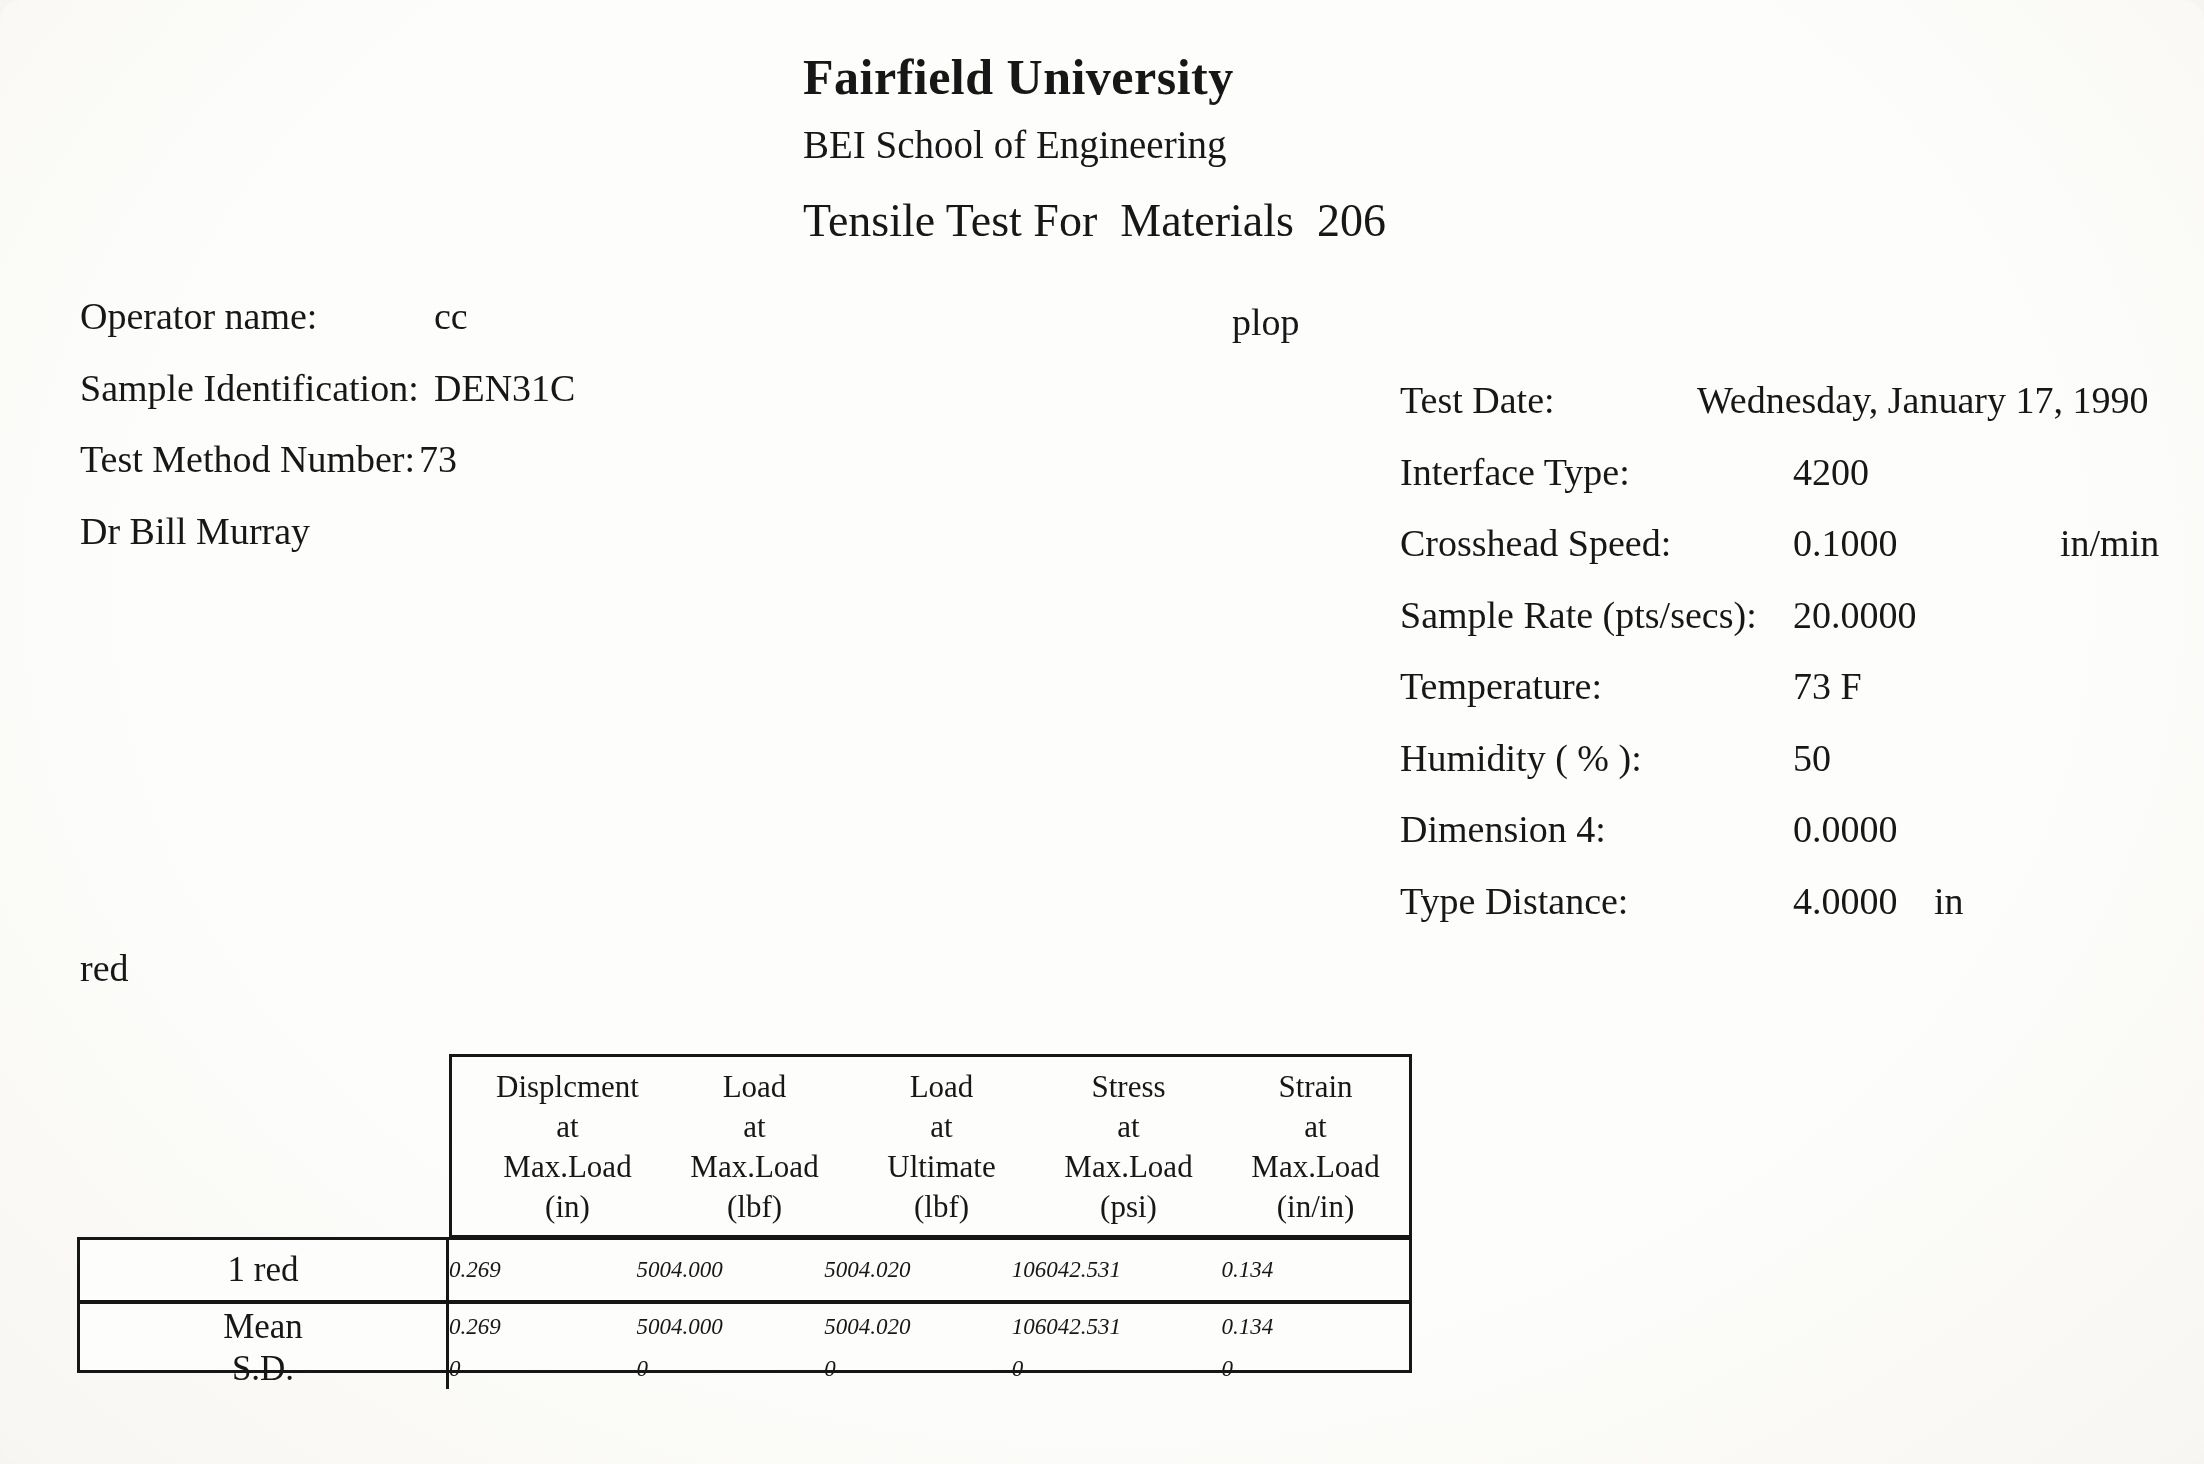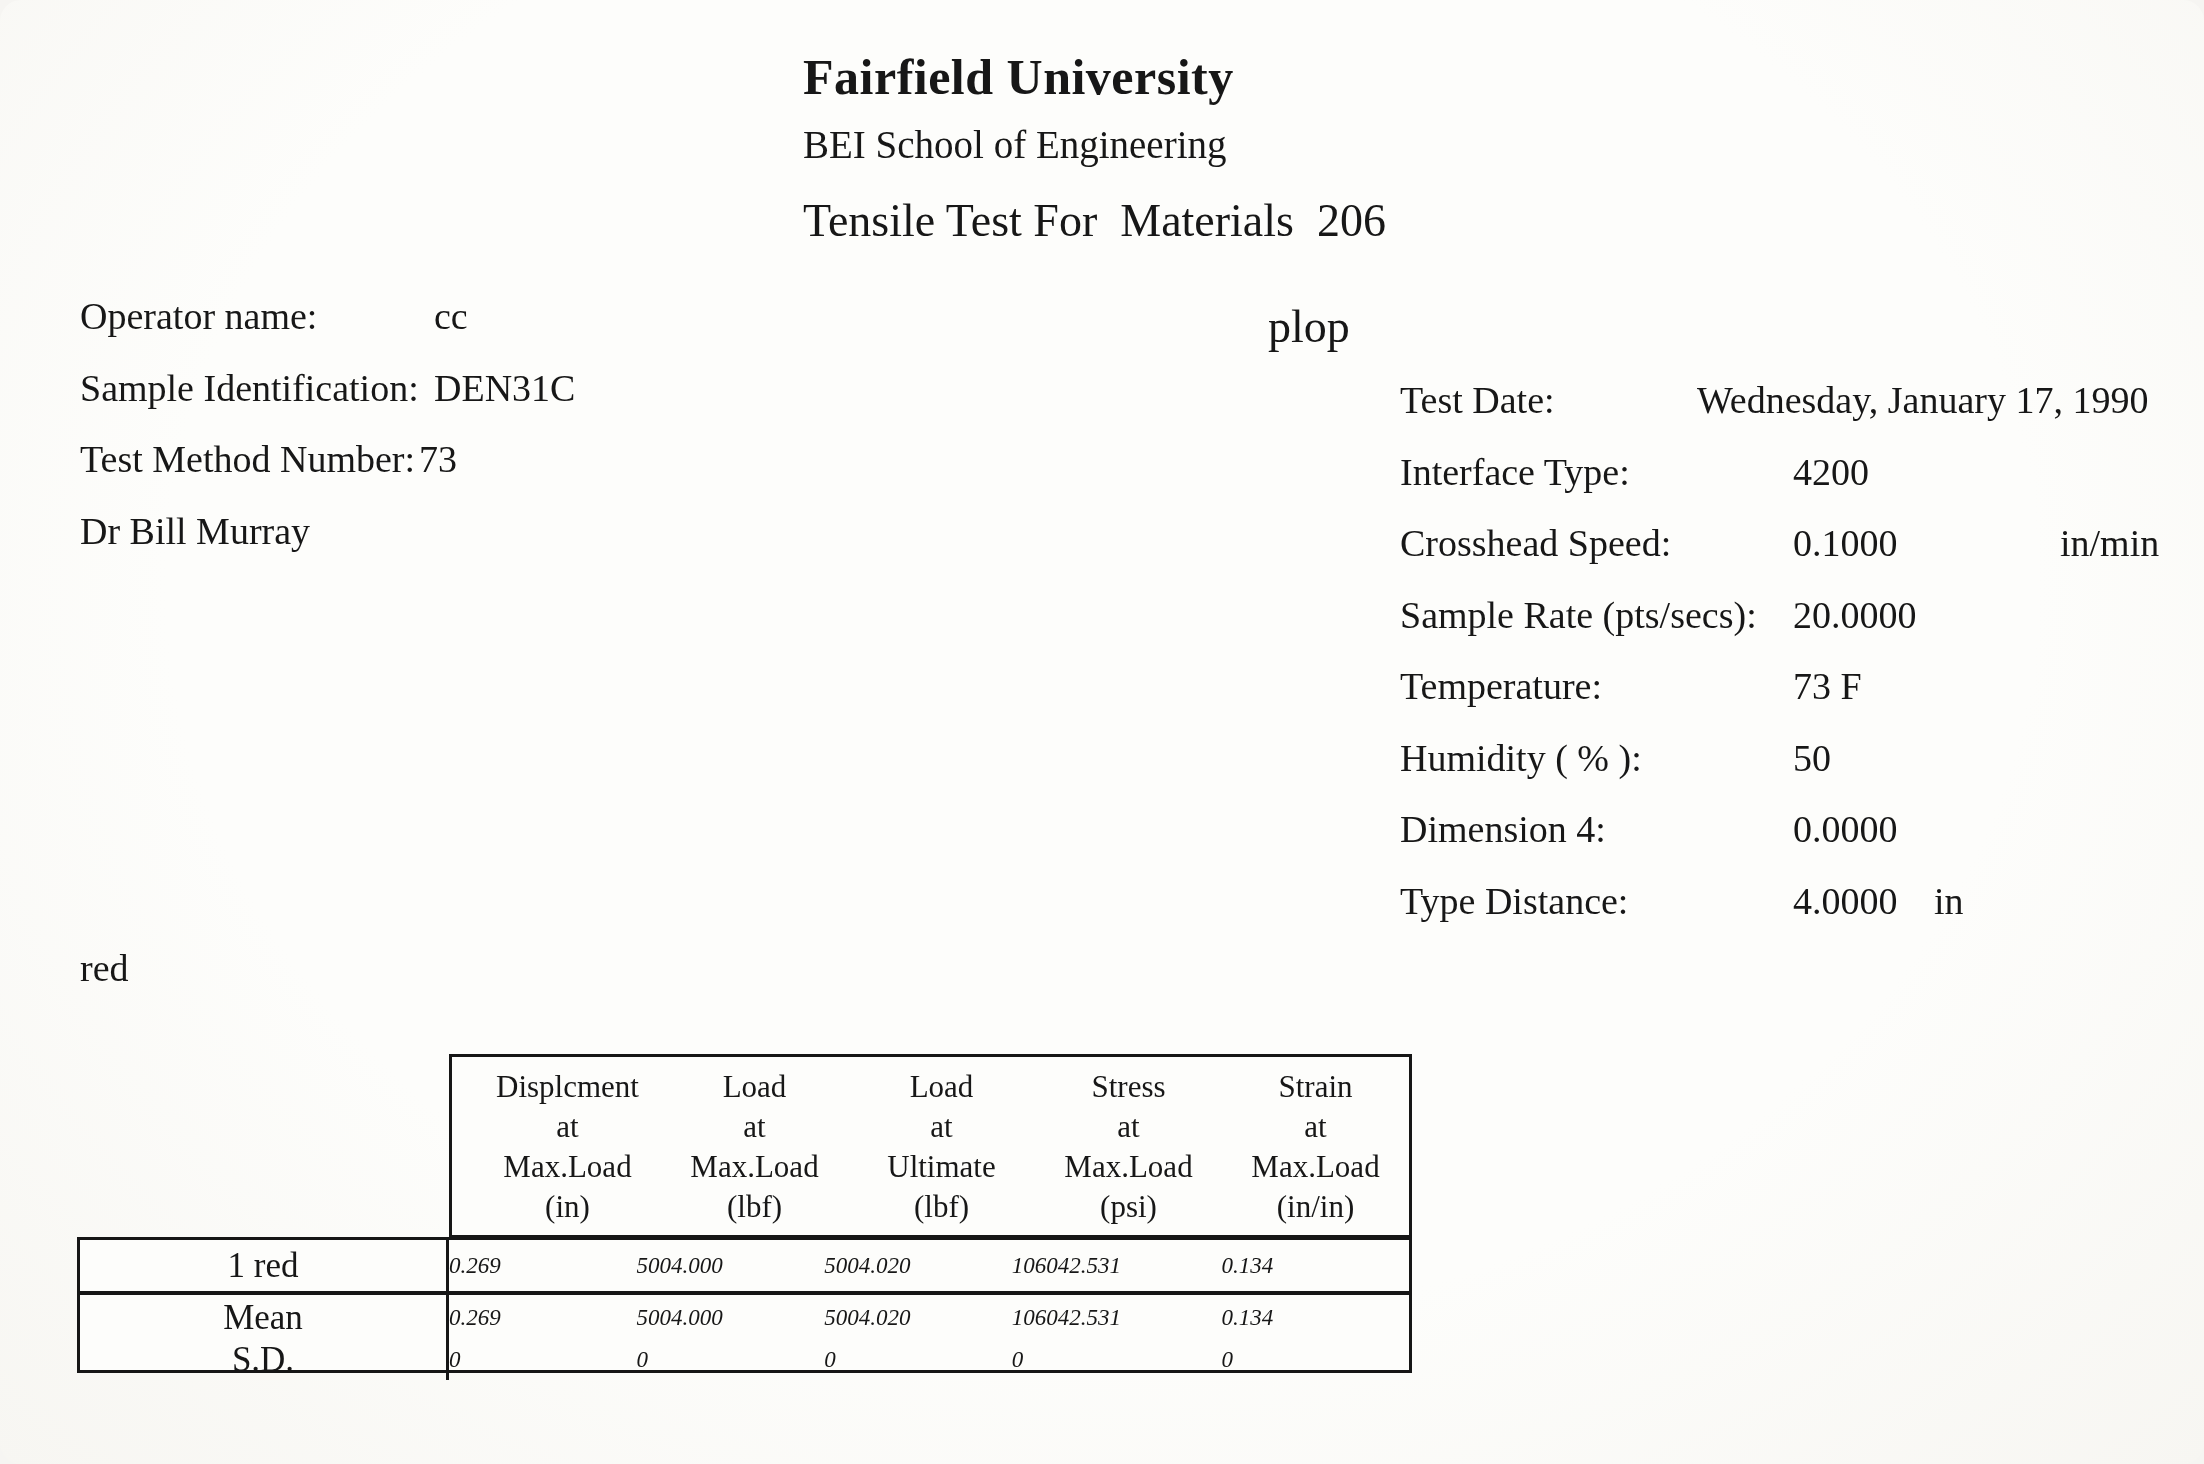--- a/index.html
+++ b/index.html
@@ -28,39 +28,39 @@
   .info-row{position:relative;height:71.5px;font-size:38px;line-height:46px;}
   .info-row .lbl{position:absolute;left:0;top:0;}
   .info-left .info-row .val{position:absolute;left:354px;top:0;}
   .info-left .info-row.method .val{left:339px;}
   .info-right .info-row .val{position:absolute;left:393px;top:0;}
   .info-right .info-row.date-row .val{left:297px;}
   .info-right .info-row .unit{position:absolute;top:0;text-align:right;}
   .info-right .info-row.speed-row .unit{left:660px;}
   .info-right .info-row.grip-row .unit{left:534px;}
 
-  .plop-note{left:1232px;top:300px;font-size:46px;margin-left:36px;}
+  .plop-note{left:1232px;top:300px;font-size:38px;}
   .series-note{left:80px;top:946px;font-size:38px;}
 
   
   .thead{
     position:absolute;left:449px;top:1054px;width:963px;height:184px;
     border:3px solid #161616;box-sizing:border-box;
     display:flex;background:#fdfdfb;padding-left:22px;
   }
   .th{
     flex:1;text-align:center;font-size:31px;line-height:40px;
     padding-top:10px;white-space:pre-line;
   }
   .tbody{
     position:absolute;left:77px;top:1237px;width:1335px;height:136px;
     border:3px solid #161616;box-sizing:border-box;background:#fdfdfb;
   }
   .trow{display:flex;align-items:center;}
-  .trow-first{height:55px;border-bottom:4px solid #161616;box-sizing:border-box;}
+  .trow-first{height:64px;border-bottom:4px solid #161616;box-sizing:border-box;}
   .trow-mean{height:45px;}
   .trow-sd{height:40px;}
   .tlabel{
     width:369px;flex:0 0 369px;text-align:center;font-size:35px;
     border-right:3px solid #161616;align-self:stretch;
     display:flex;align-items:center;justify-content:center;box-sizing:border-box;
   }
   .tval{flex:1;text-align:left;font-size:23px;padding-right:8px;white-space:nowrap;font-style:italic;}
   .tval.stress{padding-right:30px;}
 </style>

